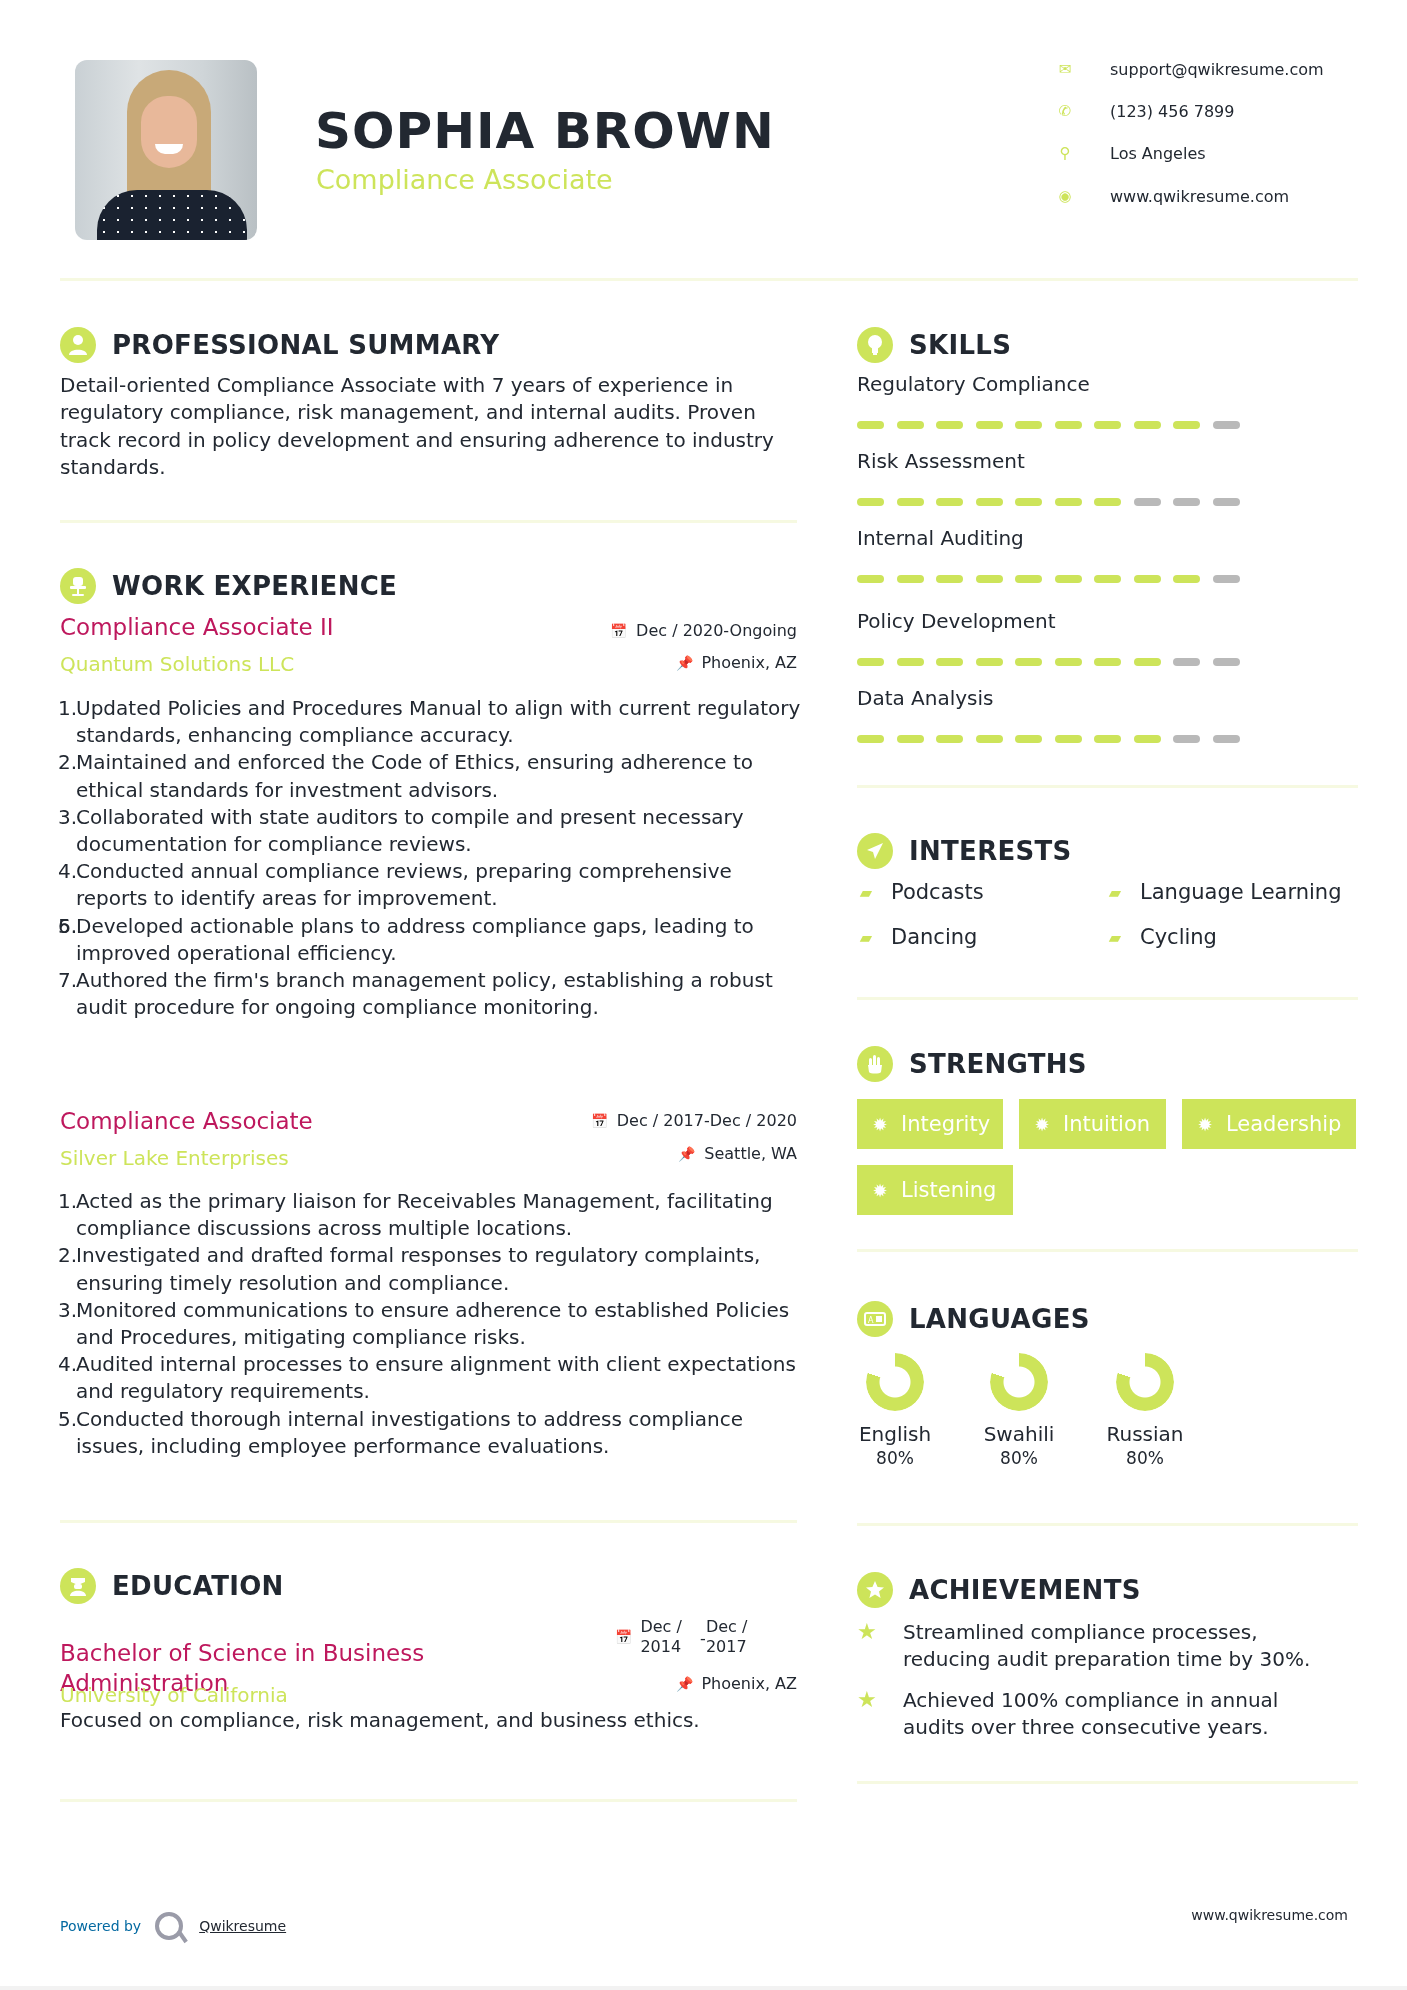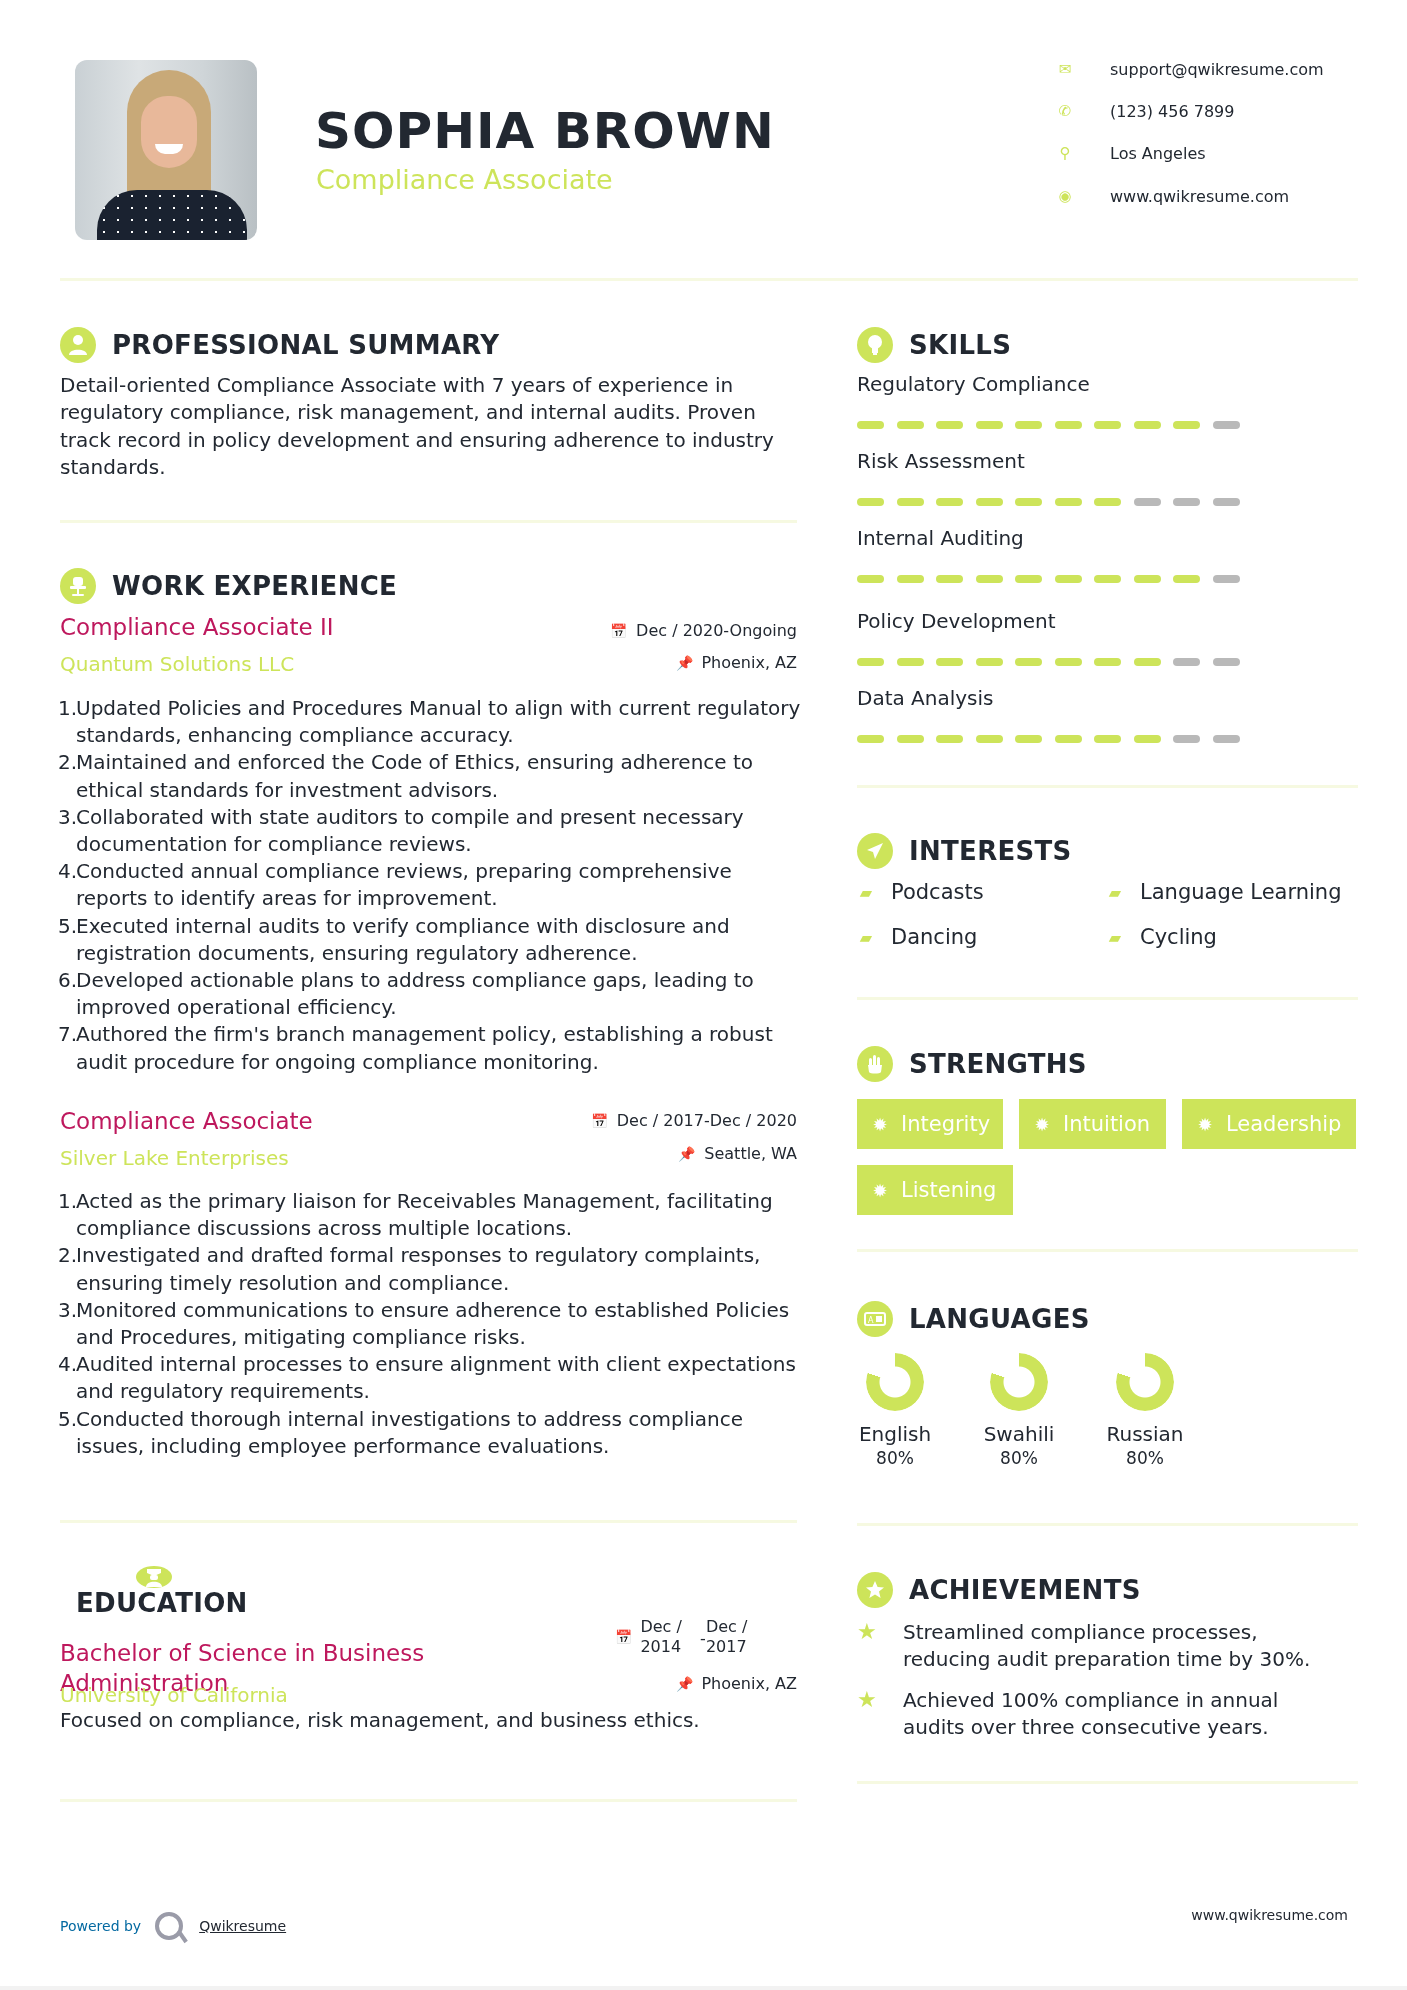--- a/index.html
+++ b/index.html
@@ -143,21 +143,21 @@
 </div>
 <div class="abs company" style="left:60px; top:652px;">Quantum Solutions LLC</div>
 <div class="abs meta" style="right:610px; top:653px;">
   <span class="mi">📌</span><span>Phoenix, AZ</span>
 </div>
 <ol class="abs duties" style="left:58px; top:695px; width:745px;">
   <li><span class="num">1.</span><span>Updated Policies and Procedures Manual to align with current regulatory standards, enhancing compliance accuracy.</span></li>
   <li><span class="num">2.</span><span>Maintained and enforced the Code of Ethics, ensuring adherence to ethical standards for investment advisors.</span></li>
   <li><span class="num">3.</span><span>Collaborated with state auditors to compile and present necessary documentation for compliance reviews.</span></li>
   <li><span class="num">4.</span><span>Conducted annual compliance reviews, preparing comprehensive reports to identify areas for improvement.</span></li>
-  <li><span class="num">5.</span><span>Executed internal audits to verify compliance with disclosure and registration documents, ensuring regulatory adherence.</span></li>
+  <li><span class="num">5.</span></li>
   <li><span class="num">6.</span><span>Developed actionable plans to address compliance gaps, leading to improved operational efficiency.</span></li>
   <li><span class="num">7.</span><span>Authored the firm's branch management policy, establishing a robust audit procedure for ongoing compliance monitoring.</span></li>
 </ol>
 
 <div class="abs job-title" style="left:60px; top:1108px;">Compliance Associate</div>
 <div class="abs meta" style="right:610px; top:1111px;">
   <span class="mi">📅</span><span>Dec / 2017-Dec / 2020</span>
 </div>
 <div class="abs company" style="left:60px; top:1146px;">Silver Lake Enterprises</div>
 <div class="abs meta" style="right:610px; top:1144px;">
@@ -166,21 +166,21 @@
 <ol class="abs duties" style="left:58px; top:1188px; width:745px;">
   <li><span class="num">1.</span><span>Acted as the primary liaison for Receivables Management, facilitating compliance discussions across multiple locations.</span></li>
   <li><span class="num">2.</span><span>Investigated and drafted formal responses to regulatory complaints, ensuring timely resolution and compliance.</span></li>
   <li><span class="num">3.</span><span>Monitored communications to ensure adherence to established Policies and Procedures, mitigating compliance risks.</span></li>
   <li><span class="num">4.</span><span>Audited internal processes to ensure alignment with client expectations and regulatory requirements.</span></li>
   <li><span class="num">5.</span><span>Conducted thorough internal investigations to address compliance issues, including employee performance evaluations.</span></li>
 </ol>
 
 <div class="abs divider" style="left:60px; top:1520px; width:737px;"></div>
 
-<div class="abs sec-head" style="left:60px; top:1566px;flex-direction:column;">
+<div class="abs sec-head" style="left:60px; top:1566px;">
   <span class="sec-icon">
     <svg width="20" height="22" viewBox="0 0 20 22">
         <path d="M3 3 L17 3 L17 7 L10 10 L3 7 Z" fill="#fff"></path>
         <path d="M2 21 C2 14 18 14 18 21 Z" fill="#fff"></path>
         <rect x="6" y="9" width="8" height="5" rx="2" fill="#fff"></rect>
       </svg>
   </span>
   <span class="sec-title">EDUCATION</span>
 </div>
 <div class="abs job-title" style="left:60px; top:1614px; line-height:30px;margin-top:24px;">

